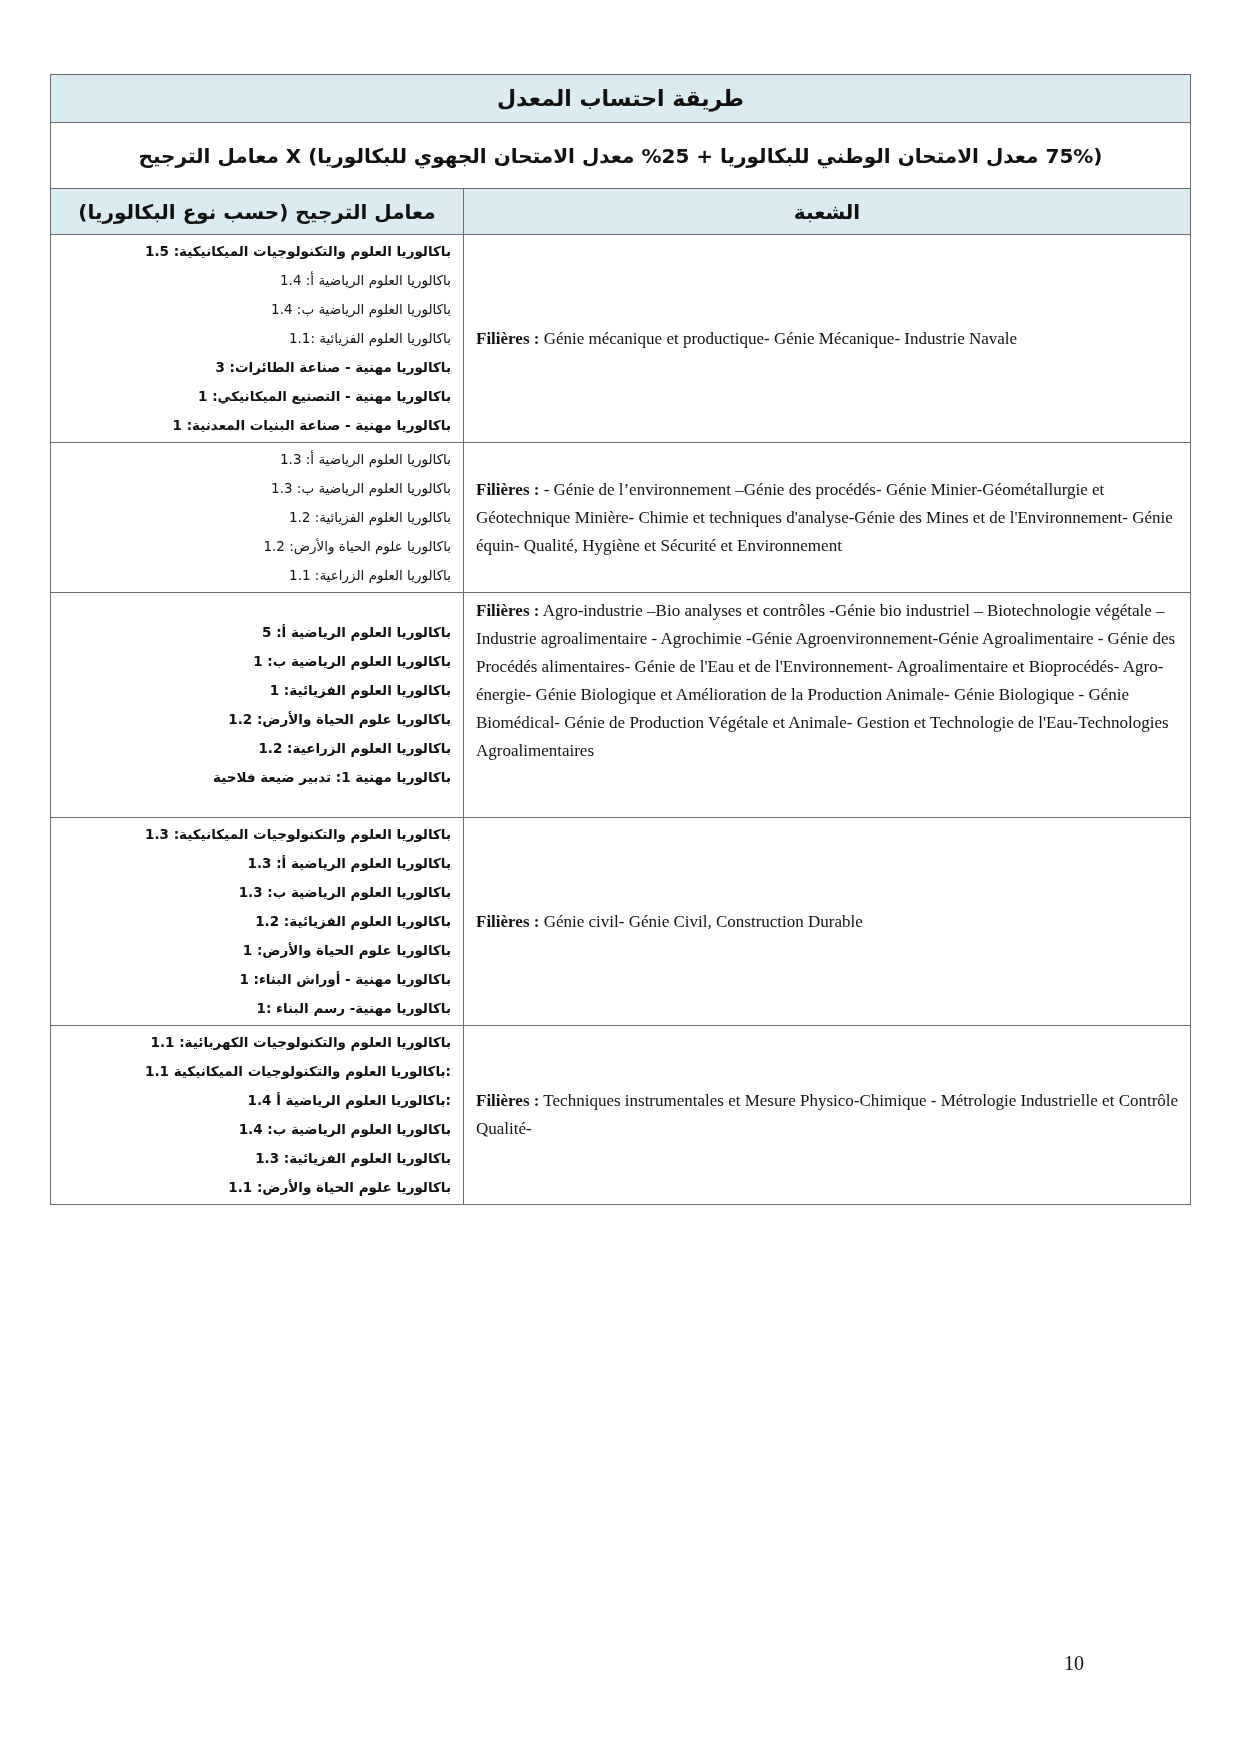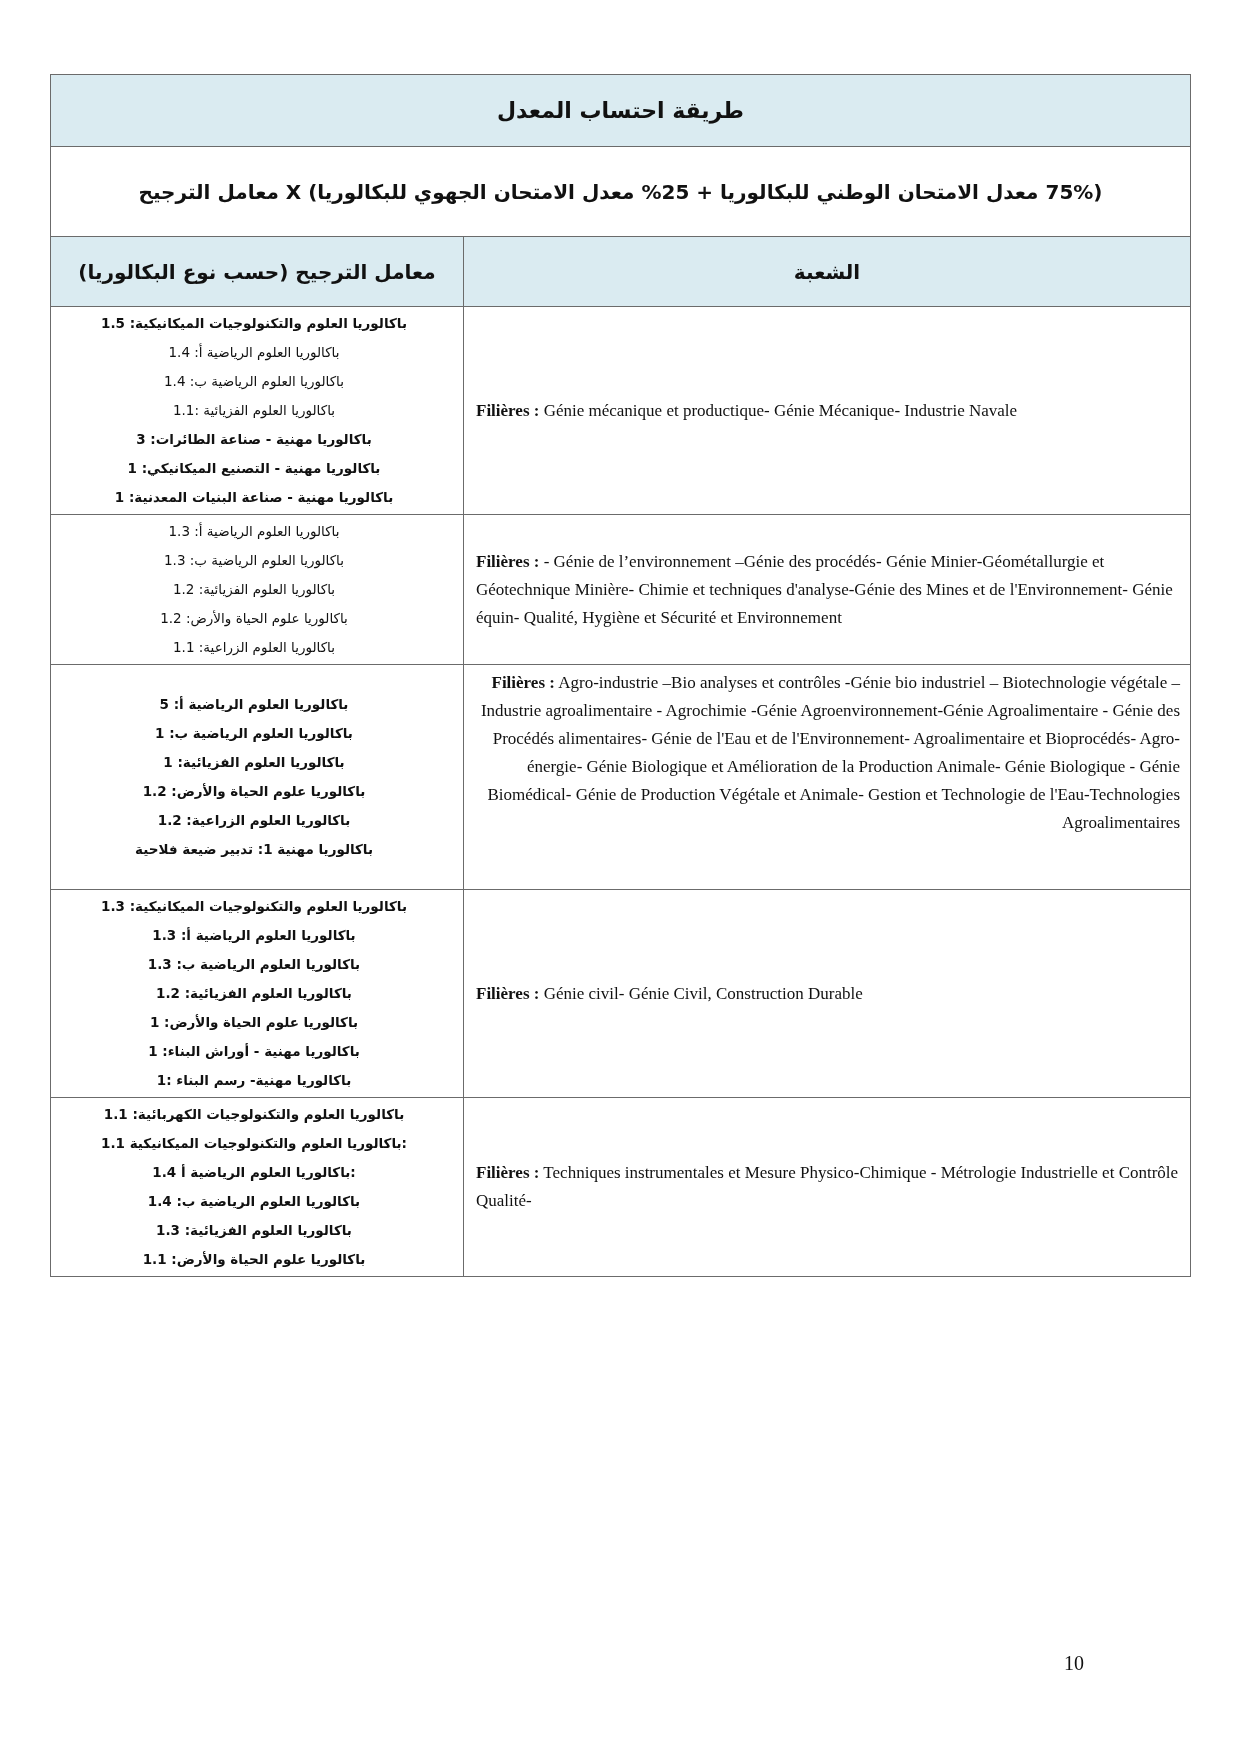--- a/index.html
+++ b/index.html
@@ -3,31 +3,31 @@
 <meta charset="utf-8">
 <style>
   html, body { margin: 0; padding: 0; background: #ffffff; }
   body { width: 1241px; height: 1755px; position: relative; overflow: hidden; }
   .page { position: absolute; left: 0; top: 0; width: 1241px; height: 1755px; background: #fff; }
   table.main {
     position: absolute; left: 50px; top: 74px; width: 1140px;
     border-collapse: collapse; table-layout: fixed;
     font-family: "DejaVu Sans", sans-serif; color: #111;
   }
-  table.main td { border: 1.5px solid #6b6b6b; padding: 12px; vertical-align: middle; }
+  table.main td { border: 1.5px solid #6b6b6b; padding: 0; vertical-align: middle; }
   .hdr { background: #daebf1; }
   .title-cell { height: 47px; text-align: center; font-size: 22px; font-weight: bold; direction: rtl; }
   .formula-cell { height: 65px; text-align: center; font-size: 20px; font-weight: bold; direction: rtl; }
   .colhead { height: 45px; text-align: center; font-size: 20px; font-weight: bold; direction: rtl; }
-  .coef-cell { direction: rtl; text-align: center; padding: 2px 12px 2px 6px !important; }
+  .coef-cell { direction: rtl; text-align: right; padding: 2px 12px 2px 6px !important; }
   .coef-line { font-size: 13.5px; line-height: 29px; height: 29px; white-space: nowrap; font-family: "DejaVu Sans", sans-serif; }
   .coef-line.bold { font-weight: bold; }
   .fil-cell { padding: 4px 10px 4px 12px !important; font-family: Liberation Serif, serif; font-size: 17px; line-height: 28px; text-align: left; direction: ltr; }
   .fil-label { font-weight: bold; }
-  .fil-top { vertical-align: top !important; text-align: right; }
+  .fil-top { vertical-align: top !important; }
   .pagenum { position: absolute; left: 0; width: 1084px; top: 1652px; text-align: right; font-family: "Liberation Serif", serif; font-size: 20px; color: #111; }
 </style>
 </head>
 <body>
 
 <div class="page">
   <table class="main">
     <colgroup>
       <col style="width:413px">
       <col style="width:727px">

